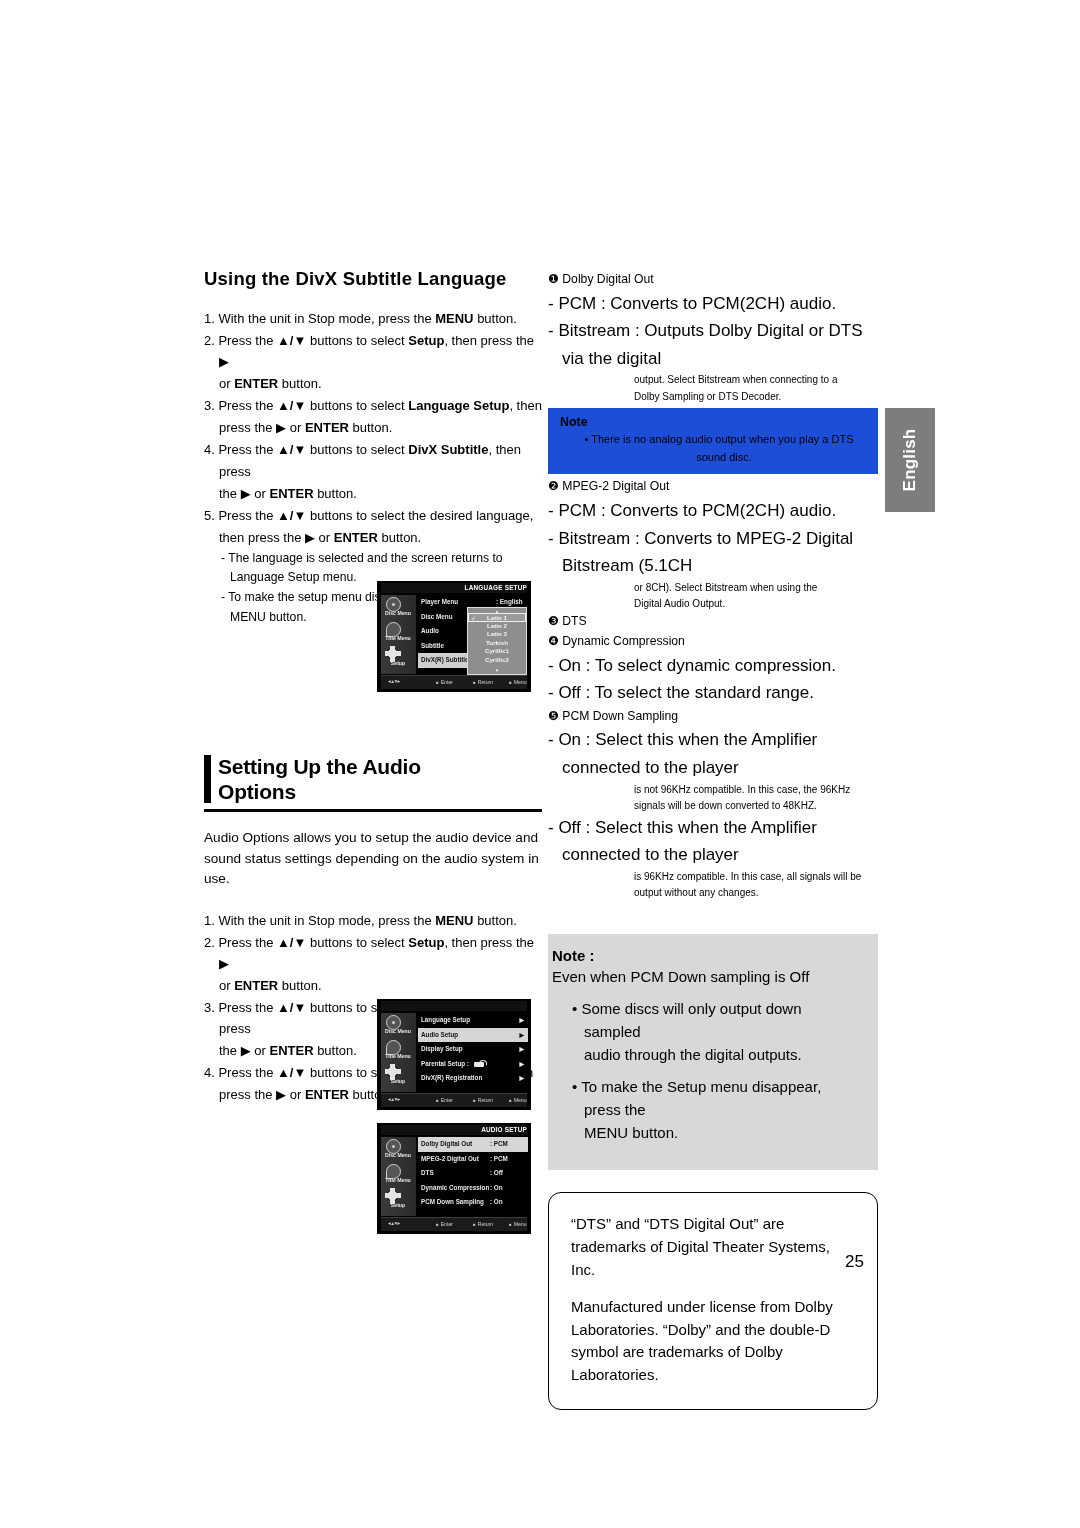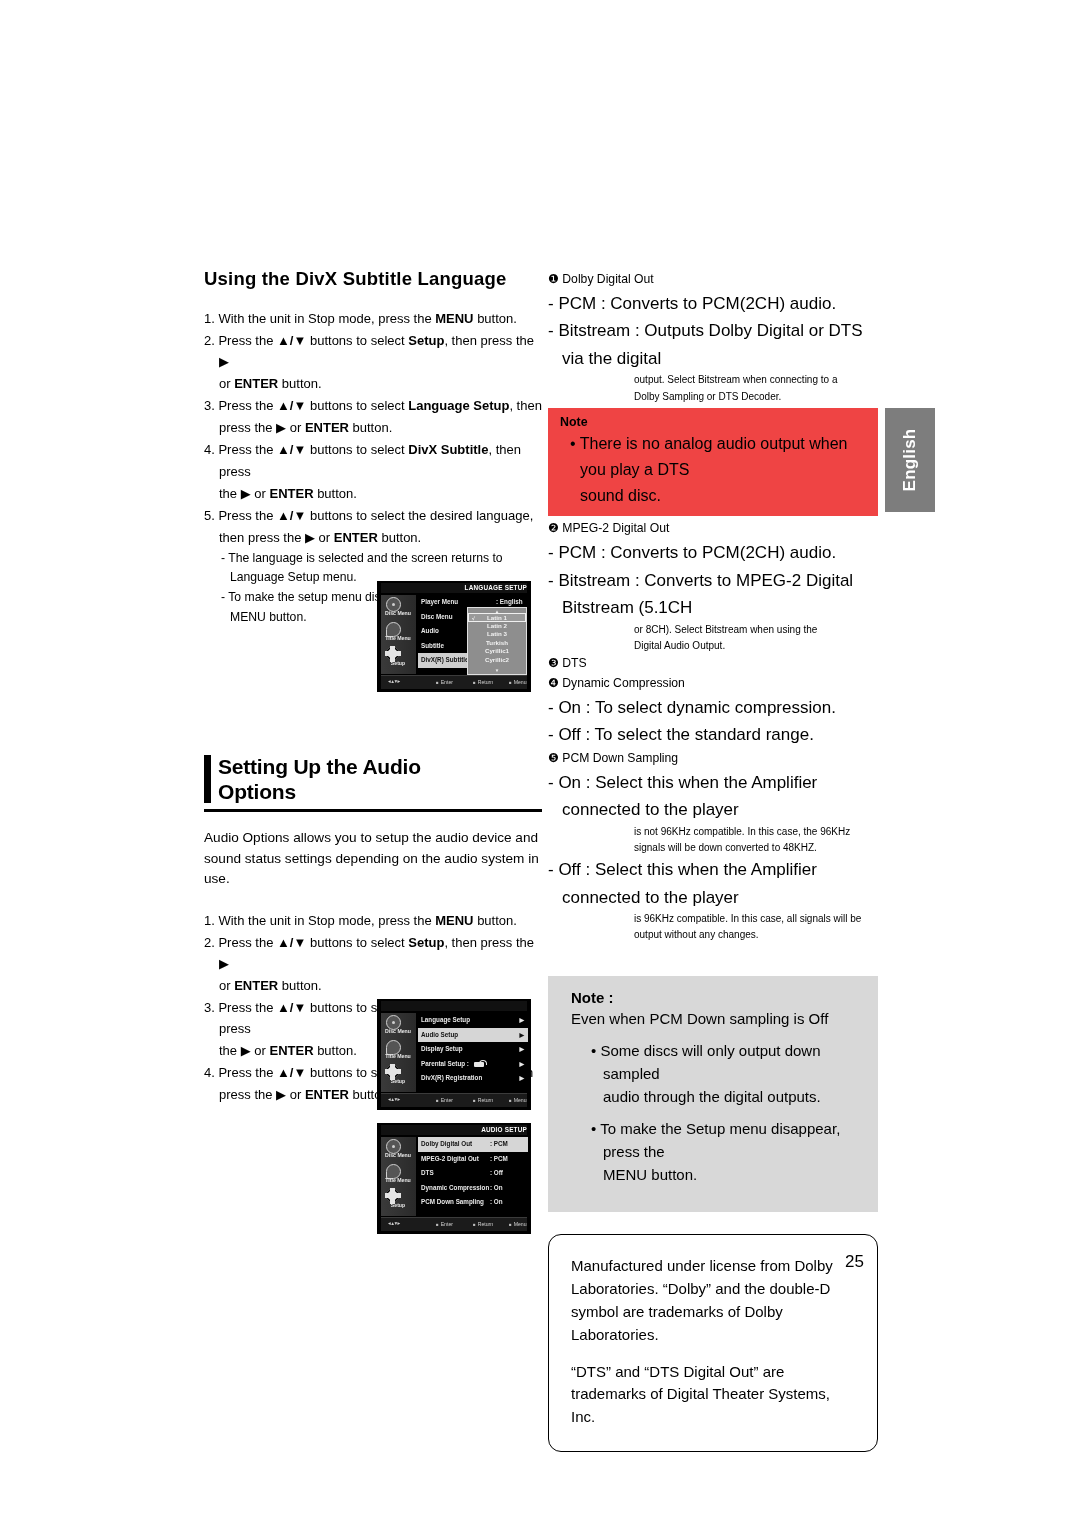--- a/index.html
+++ b/index.html
@@ -103,39 +103,40 @@
     text-indent: 0;
   }
   .plainline {
     font-size: 12.2px;
     line-height: 1.62;
   }
   b { font-weight: bold; }
 
   
   .note-box {
-    background: #ef4444;
+    background: #1d4ed8;
     padding: 7px 10px 8px 12px;
     margin: 3px 0 3px 0;
   }
   .note-title {
     font-size: 12.4px;
     font-weight: bold;
     margin-bottom: 2px;
   }
   .note-body {
-    font-size: 16px;
+    font-size: 11px;
     line-height: 1.62;
     padding-left: 20px;
     text-indent: -10px;
+    text-align: center;
   }
 
   .note-box-2 {
     background: #d8d8d8;
-    padding: 13px 16px 18px 23px;
+    padding: 13px 16px 18px 4px;
   }
   .note-box-2 .nt {
     font-size: 15px;
     font-weight: bold;
     margin-bottom: 2px;
   }
   .note-box-2 .n1 {
     font-size: 15px;
     line-height: 1.5;
     margin-bottom: 8px;
@@ -526,22 +527,22 @@
       </div>
       <div class="nb">
         <span>• To make the Setup menu disappear, press the</span><br>
         <span>MENU button.</span>
       </div>
     </div>
 
     <div style="height:22px"></div>
 
     <div class="tm-box">
+      <p>“DTS” and “DTS Digital Out” are trademarks of Digital Theater Systems, Inc.</p>
       <p>Manufactured under license from Dolby Laboratories. “Dolby” and the double-D symbol are trademarks of Dolby Laboratories.</p>
-      <p>“DTS” and “DTS Digital Out” are trademarks of Digital Theater Systems, Inc.</p>
     </div>
   </div>
 
   <div class="eng-tab">
     <span>English</span>
   </div>
 
   <div class="page-num">25</div>
 
   <div class="osd" id="osd1" style="left:377px; top:581px;">

